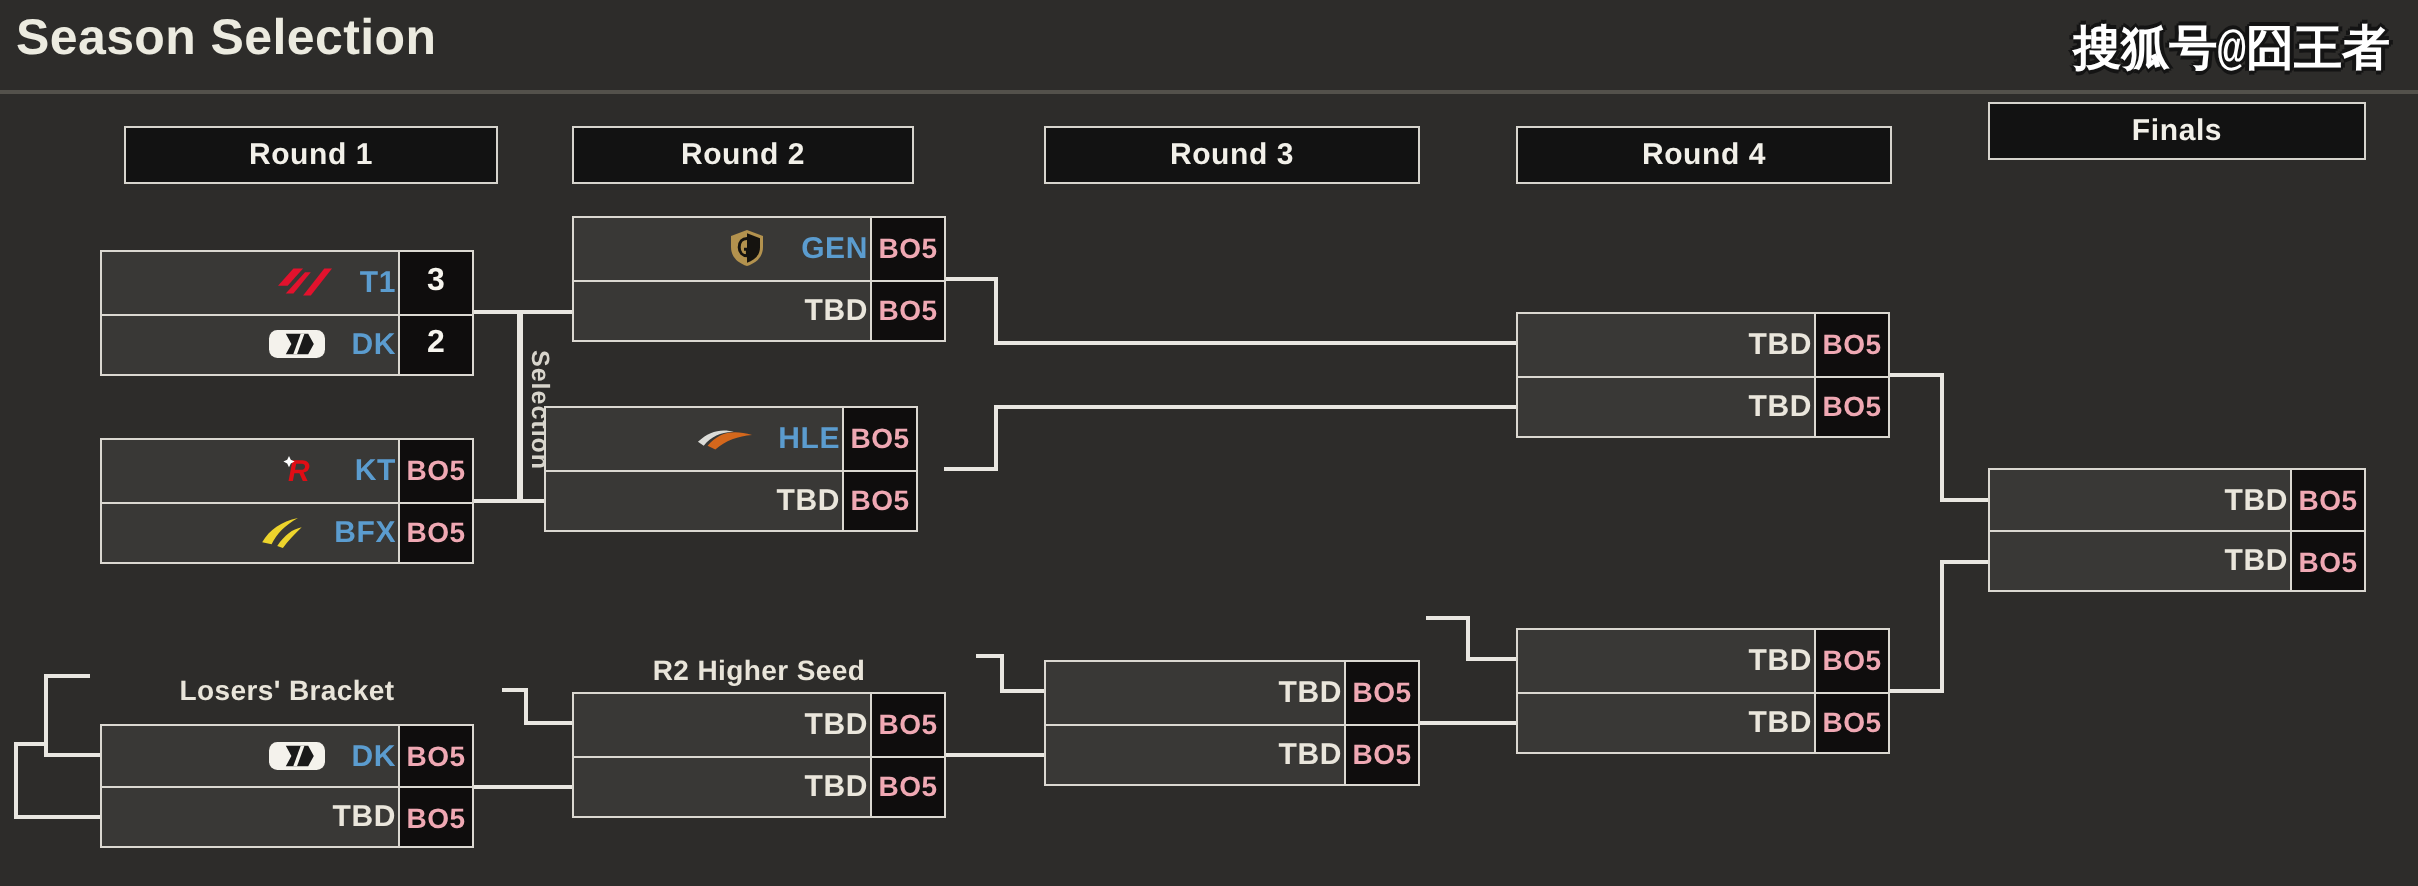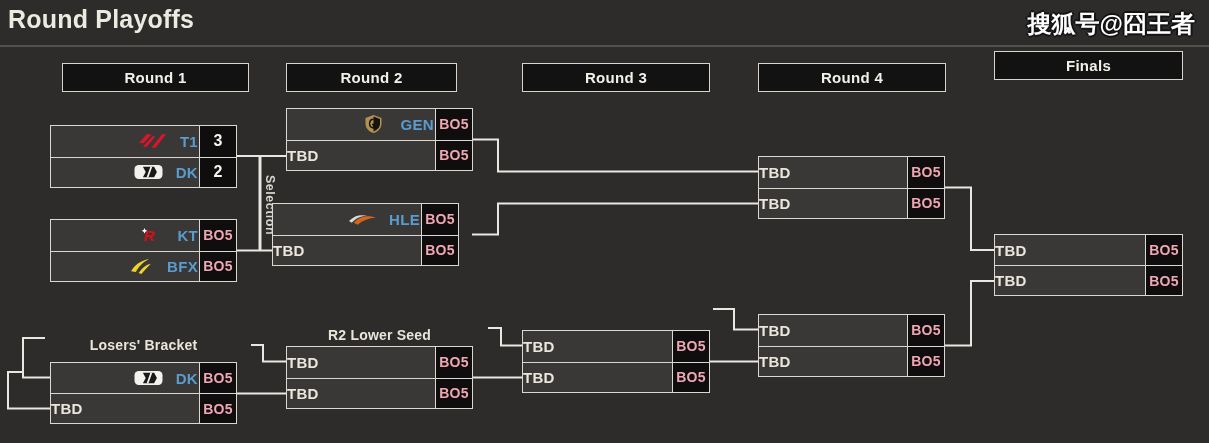--- a/index.html
+++ b/index.html
@@ -14,20 +14,21 @@
   
   .page-title{
     position:absolute;left:8px;top:5px;
     font-size:25px;font-weight:800;color:#ecebe0;letter-spacing:.2px;
   }
   .watermark{
     position:absolute;right:14px;top:8px;
     font-size:24px;font-weight:700;color:#ffffff;
     text-shadow:-2px 0 #141414,2px 0 #141414,0 -2px #141414,0 2px #141414,
                 -1px -1px #141414,1px 1px #141414;
+    font-family:Liberation Mono, monospace;
   }
   .top-divider{
     position:absolute;left:0;top:45px;width:100%;height:2px;background:#53514b;
   }
 
   
   .round-header{
     position:absolute;height:29px;box-sizing:border-box;
     background:#121212;border:1px solid #d6d4cd;
     color:#f2f0e9;font-size:15px;font-weight:700;
@@ -42,21 +43,21 @@
     position:absolute;box-sizing:border-box;z-index:2;
     background:#393836;border:1px solid #dbd8d1;
   }
   .m-row{position:relative;height:50%;box-sizing:border-box;}
   .m-row + .m-row{border-top:1px solid #dbd8d1;}
   .m-main{
     position:absolute;left:0;top:0;bottom:0;right:38px;
     display:flex;align-items:center;
   }
   .m-main.left{justify-content:flex-end;padding-left:9px;}
-  .m-main.center{justify-content:flex-start;}
+  .m-main.center{justify-content:flex-end;}
   .logo{width:32px;display:flex;align-items:center;justify-content:center;margin-right:11px;}
   .team{color:#5b9ccf;font-size:15px;font-weight:700;letter-spacing:.3px;}
   .team.tbd{color:#eae6dc;}
   .m-cell{
     position:absolute;right:0;top:0;bottom:0;width:37px;box-sizing:border-box;
     background:#0f0d0d;border-left:1px solid #dbd8d1;
     display:flex;align-items:center;justify-content:center;font-weight:700;
   }
   .m-cell.score{color:#f7f5ee;font-size:16px;}
   .m-cell.bo5{color:#efa8b3;font-size:14px;letter-spacing:.2px;}
@@ -70,21 +71,21 @@
     position:absolute;z-index:2;left:263px;top:163px;height:84px;
     writing-mode:vertical-rl;text-align:center;
     color:#d8d5cc;font-size:12.5px;font-weight:700;letter-spacing:.5px;
   }
 </style>
 </head>
 <body>
 
 <div class="stage">
 
-  <div class="page-title">Round Playoffs</div>
+  <div class="page-title">Season Selection</div>
   <div class="watermark">搜狐号@囧王者</div>
   <div class="top-divider"></div>
 
   <div class="round-header" style="left:62px;top:63px;width:187px">Round 1</div>
   <div class="round-header" style="left:286px;top:63px;width:171px">Round 2</div>
   <div class="round-header" style="left:522px;top:63px;width:188px">Round 3</div>
   <div class="round-header" style="left:758px;top:63px;width:188px">Round 4</div>
   <div class="round-header" style="left:994px;top:51px;width:189px">Finals</div>
 
   <svg class="connectors" width="1209" height="443">
@@ -103,21 +104,21 @@
       <path d="M472,377.5 H523"></path>
       <path d="M488,328 H501 V345.5 H523"></path>
       <path d="M709,361.5 H759"></path>
       <path d="M713,309 H734 V329.5 H759"></path>
     </g>
   </svg>
 
   <div class="selection-label">Selection</div>
 
   <div class="bracket-label" style="left:50px;top:337px;width:187px">Losers' Bracket</div>
-  <div class="bracket-label" style="left:286px;top:327px;width:187px">R2 Lower Seed</div>
+  <div class="bracket-label" style="left:286px;top:327px;width:187px">R2 Higher Seed</div>
 
   <div class="match" style="left:50px;top:125px;width:187px;height:63px">
     <div class="m-row">
       <div class="m-main left">
         <span class="logo">
           <svg viewBox="0 0 28 16" width="27" height="16">
               <g fill="#e2122d">
             <polygon points="0,10 8,1 13,1 5,10"></polygon>
                 <polygon points="4,14 14,3 17,3 8,14"></polygon>
             <polygon points="13,15 24,1 28,1 17,15"></polygon>

